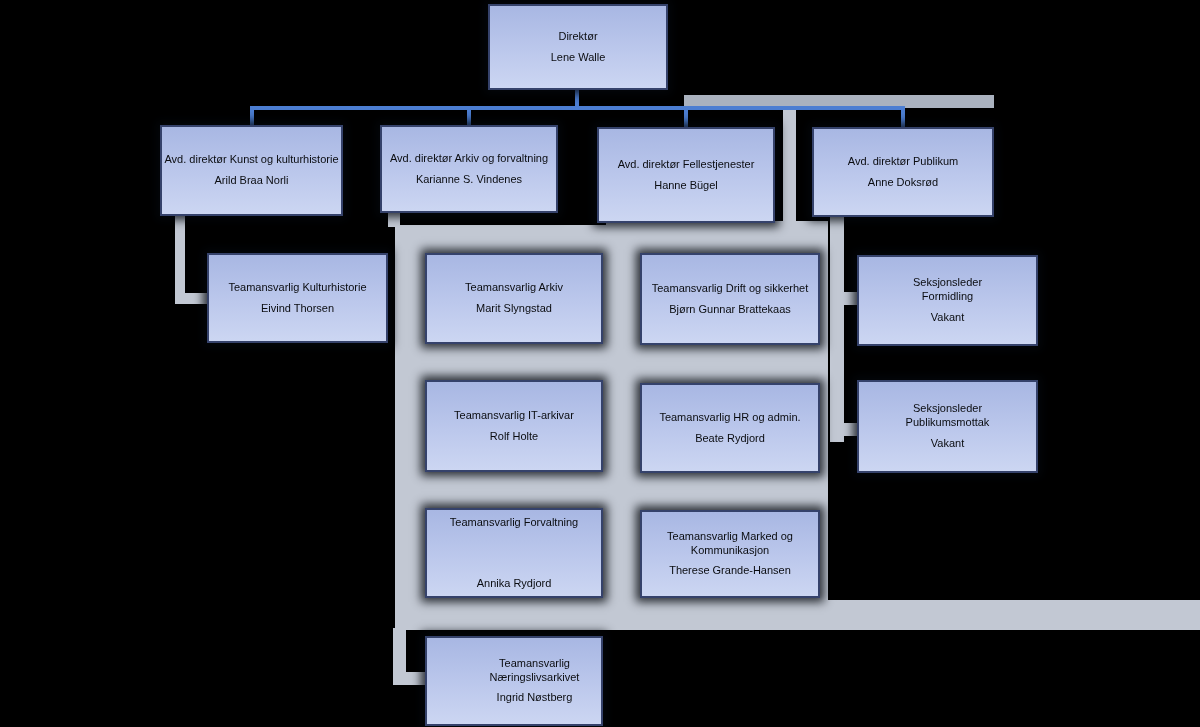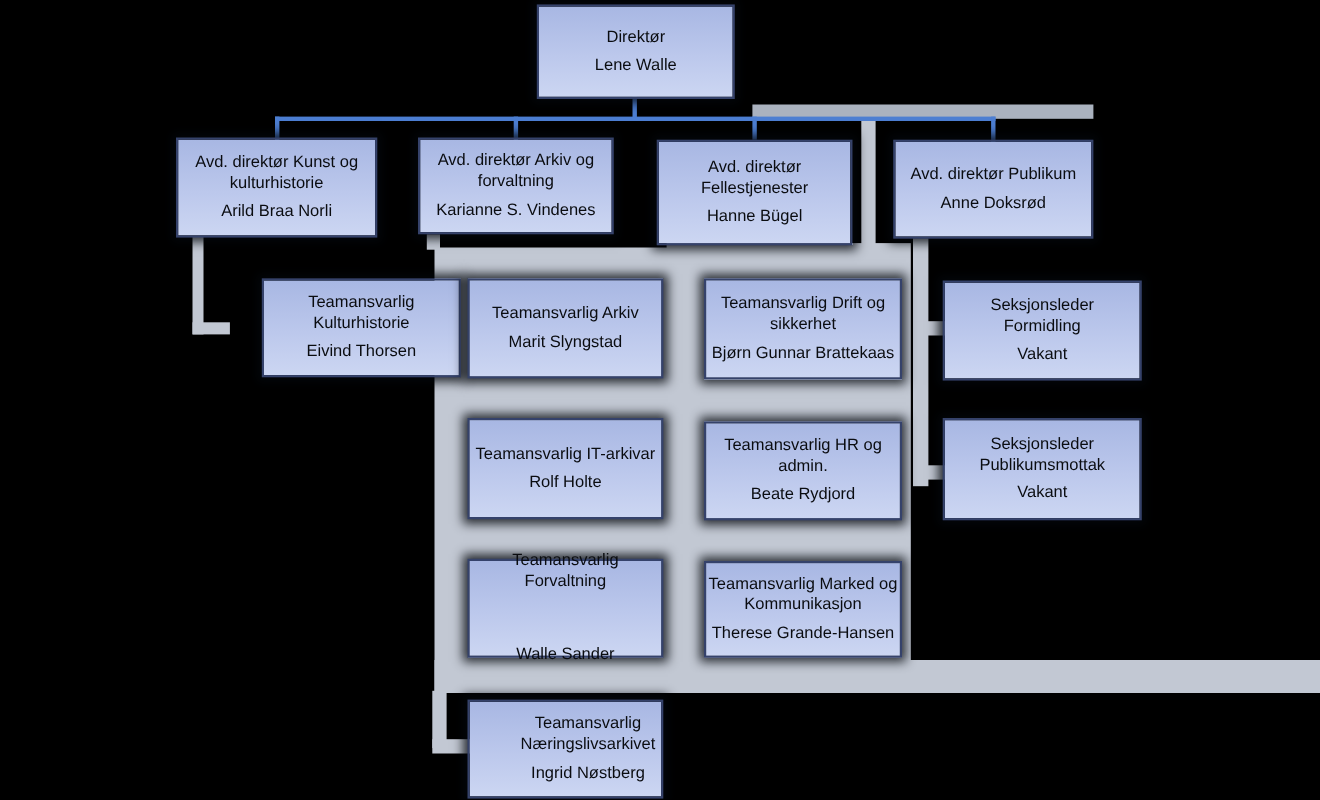--- a/index.html
+++ b/index.html
@@ -31,31 +31,31 @@
   #stub-arkiv{left:467px;top:106px;width:4px;height:21px;}
   #stub-felles2{left:684px;top:106px;width:4px;height:21px;}
   #stub-publikum{left:901px;top:106px;width:4px;height:23px;}
   
   .node{
     position:absolute;box-sizing:border-box;
     background:linear-gradient(180deg,#a8b7e3 0%, #bcc8ec 55%, #ccd6f2 100%);
     border:2px solid #35426b;
     box-shadow:0 0 9px 4px rgba(4,7,13,.8);
     display:flex;flex-direction:column;align-items:center;justify-content:center;
-    text-align:center;color:#0a0c10;font-size:15px;line-height:1.25;
+    text-align:center;color:#0a0c10;font-size:11px;line-height:1.25;
     padding:4px 2px;
   }
   .node .t,.node .sub{margin:0;}
   .node .nm{margin-top:7px;white-space:nowrap;}
   .n-direktor{left:488px;top:4px;width:180px;height:86px;}
   .n-kunst{left:160px;top:125px;width:183px;height:91px;}
   .n-arkiv{left:380px;top:125px;width:178px;height:88px;}
   .n-felles{left:597px;top:127px;width:178px;height:96px;}
   .n-publikum{left:812px;top:127px;width:182px;height:90px;}
-  .n-kulturhistorie{left:207px;top:253px;width:181px;height:90px;margin-left:31px;}
+  .n-kulturhistorie{left:207px;top:253px;width:181px;height:90px;}
   .n-teamarkiv{left:425px;top:253px;width:178px;height:91px;}
   .n-drift{left:640px;top:253px;width:180px;height:92px;}
   .n-formidling{left:857px;top:255px;width:181px;height:91px;}
   .n-itarkivar{left:425px;top:380px;width:178px;height:92px;}
   .n-hr{left:640px;top:383px;width:180px;height:90px;}
   .n-mottak{left:857px;top:380px;width:181px;height:93px;}
   .n-forvaltning{left:425px;top:508px;width:178px;height:90px;gap:40px;}
   .n-marked{left:640px;top:510px;width:180px;height:88px;}
   .n-naringsliv{left:425px;top:636px;width:178px;height:90px;padding-left:43px;}
 </style>
@@ -143,21 +143,21 @@
   </div>
 
   <div class="node n-mottak">
     <div class="t">Seksjonsleder</div>
     <div class="sub">Publikumsmottak</div>
     <div class="nm">Vakant</div>
   </div>
 
   <div class="node n-forvaltning">
     <div class="t">Teamansvarlig Forvaltning</div>
-    <div class="nm">Walle Sander</div>
+    <div class="nm">Annika Rydjord</div>
   </div>
 
   <div class="node n-marked">
     <div class="t">Teamansvarlig Marked og Kommunikasjon</div>
     <div class="nm">Therese Grande-Hansen</div>
   </div>
 
   <div class="node n-naringsliv">
     <div class="t">Teamansvarlig Næringslivsarkivet</div>
     <div class="nm">Ingrid Nøstberg</div>

